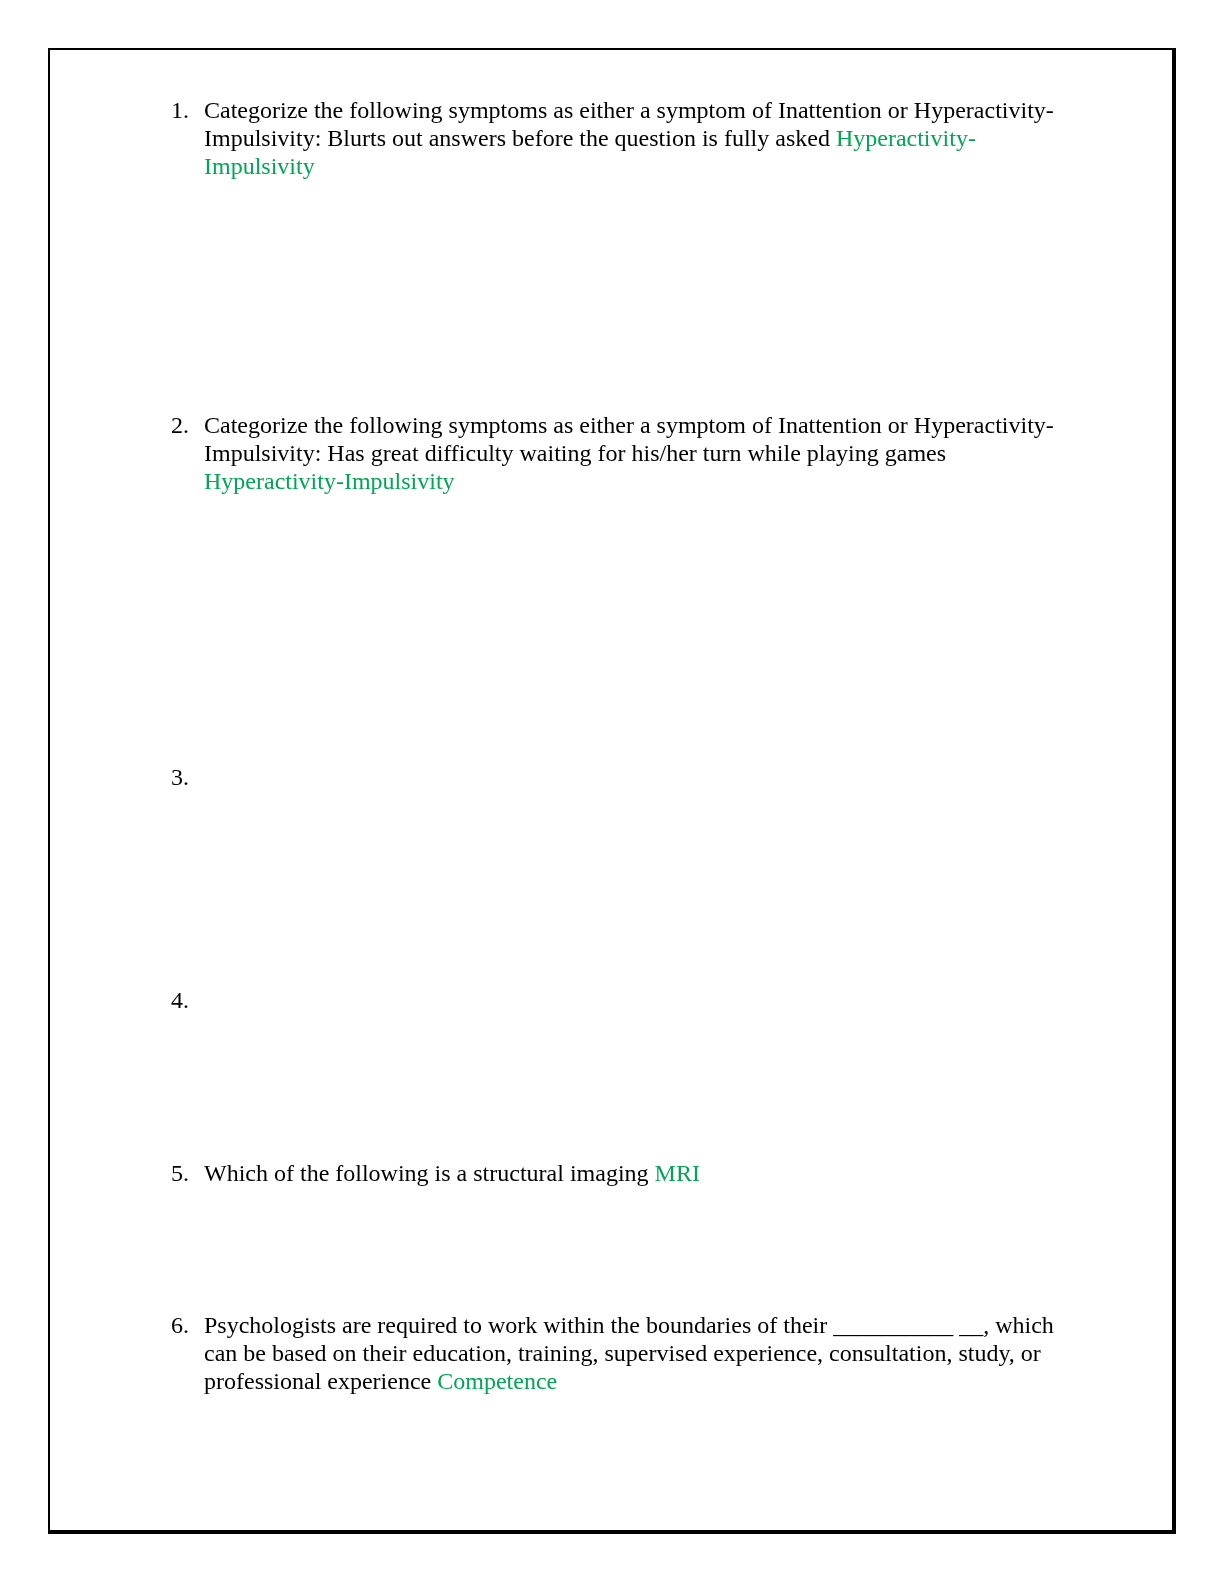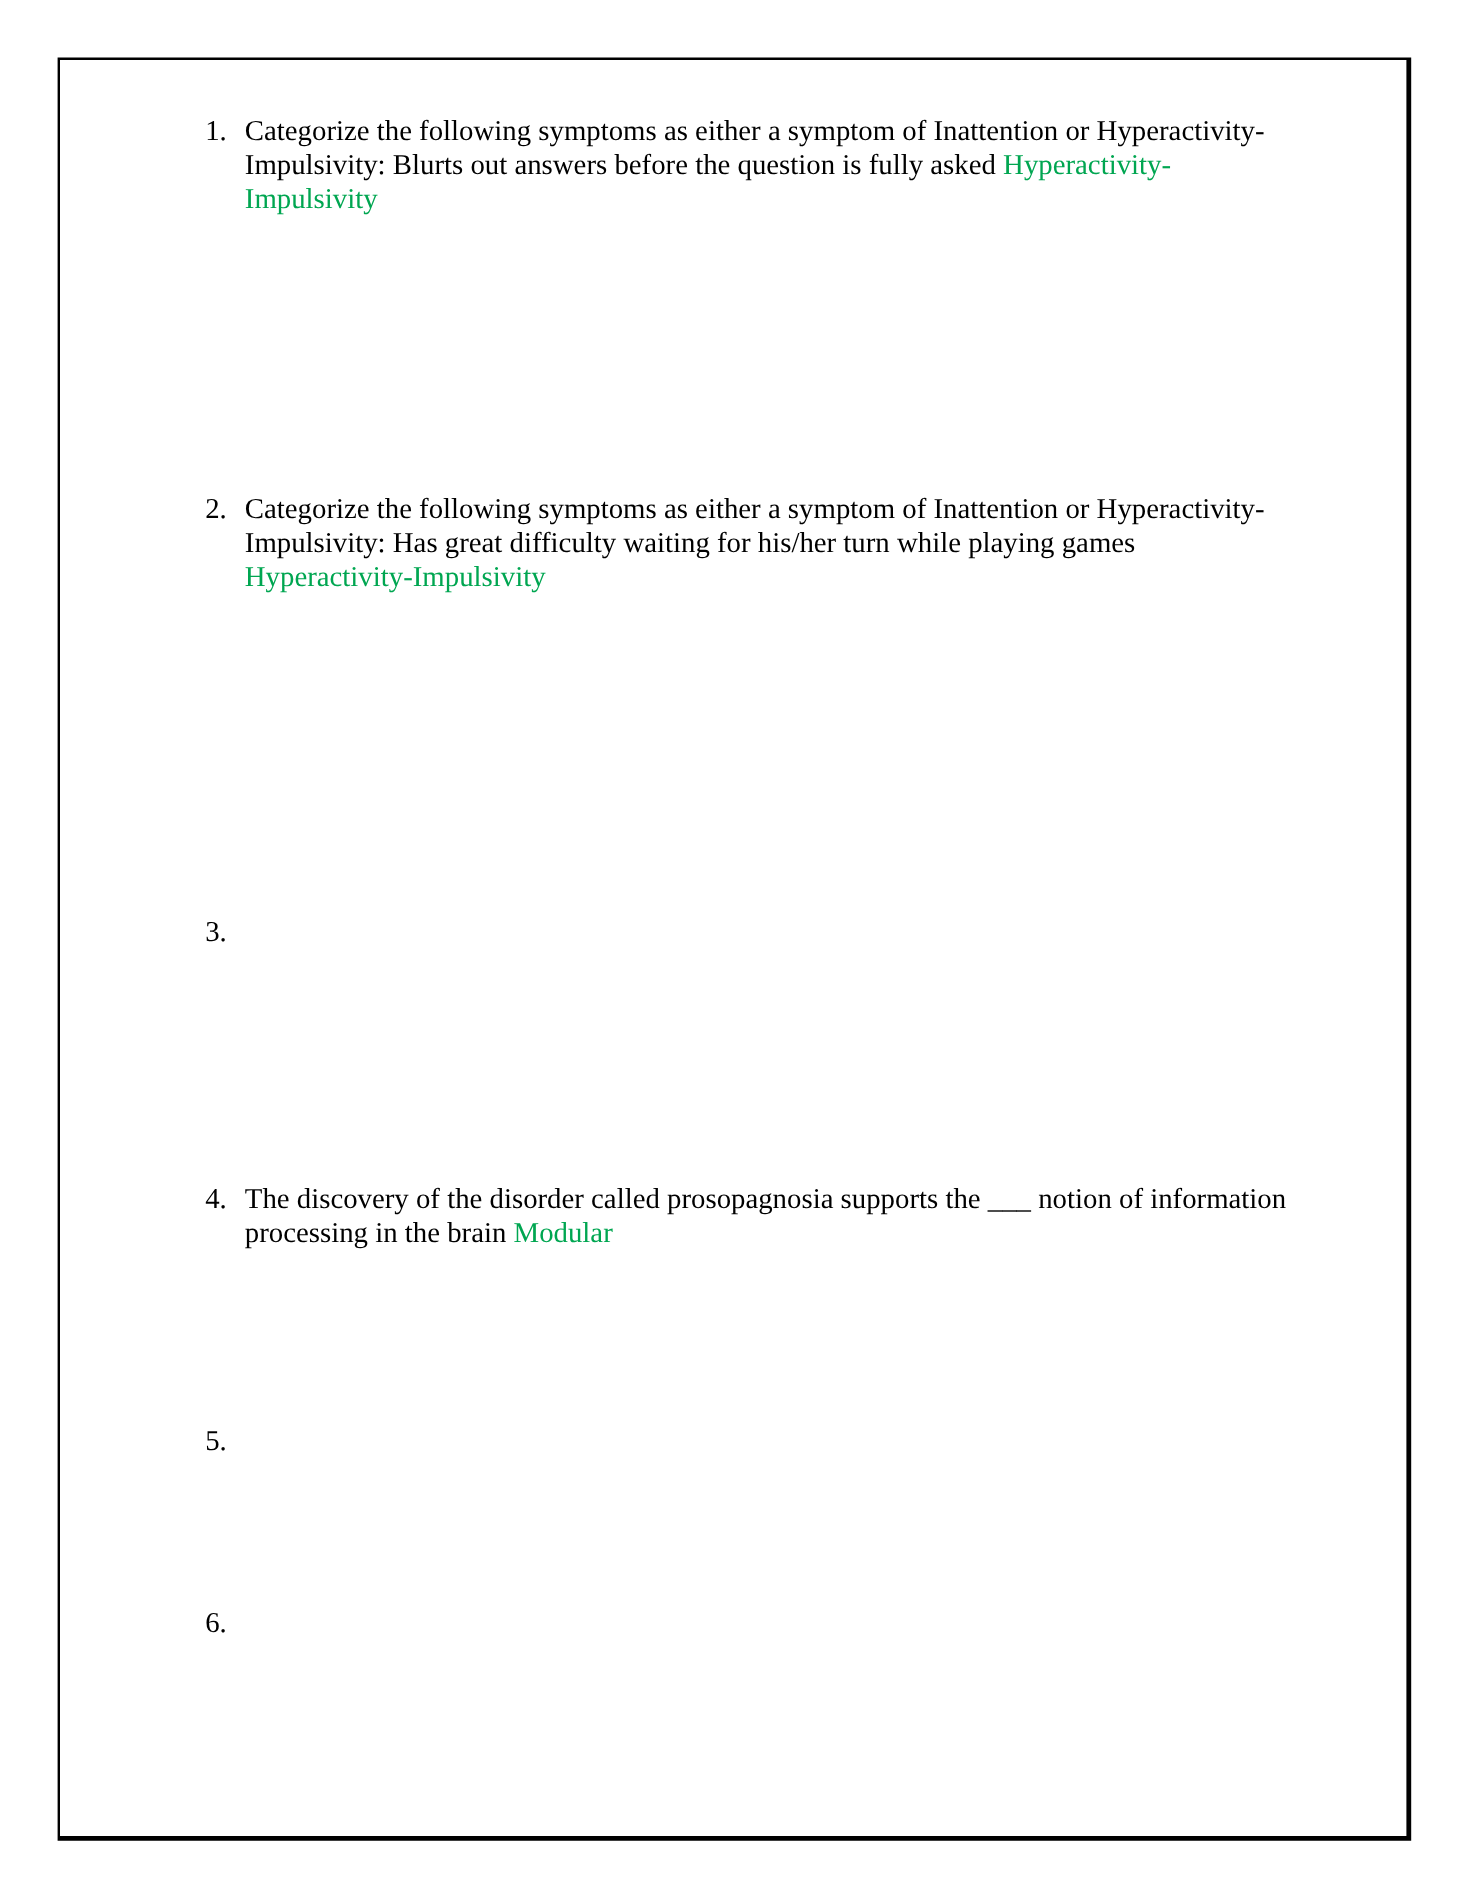--- a/index.html
+++ b/index.html
@@ -66,22 +66,23 @@
       </div>
       <div class="question">
         <div class="q-num">2.</div>
         <div class="q-text"><span class="stem">Categorize the following symptoms as either a symptom of Inattention or Hyperactivity-Impulsivity: Has great difficulty waiting for his/her turn while playing games </span><span class="answer">Hyperactivity-Impulsivity</span></div>
       </div>
       <div class="question">
         <div class="q-num">3.</div>
       </div>
       <div class="question">
         <div class="q-num">4.</div>
-        <div class="q-text"><span class="stem">The discovery of the disorder called prosopagnosia supports the ___ notion of information processing in the brain </span><span class="answer">Modular</span></div>
       </div>
       <div class="question">
         <div class="q-num">5.</div>
+        <div class="q-text"><span class="stem">Which of the following is a structural imaging </span><span class="answer">MRI</span></div>
       </div>
       <div class="question">
         <div class="q-num">6.</div>
+        <div class="q-text"><span class="stem">Psychologists are required to work within the boundaries of their __________ __, which can be based on their education, training, supervised experience, consultation, study, or professional experience </span><span class="answer">Competence</span></div>
       </div>
     </div>
 </div>
 
 </body></html>

